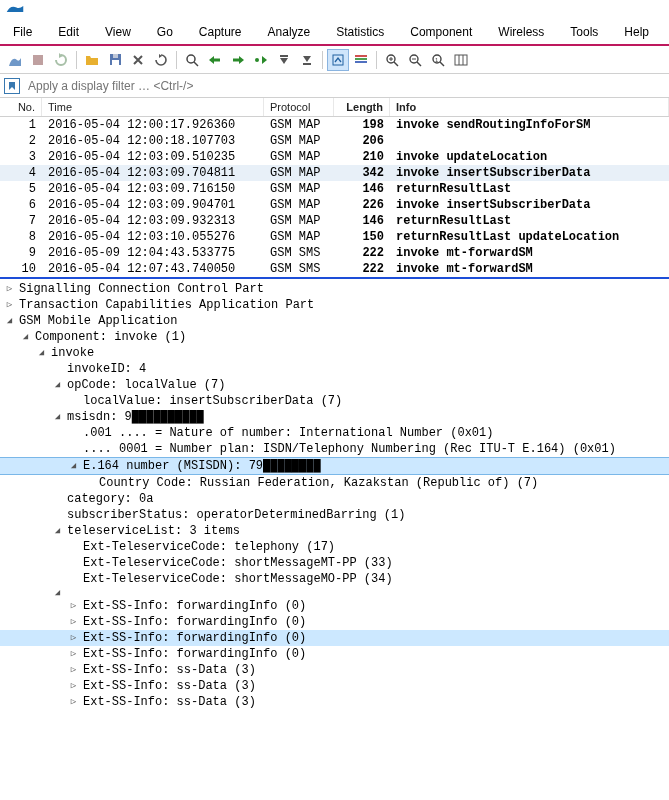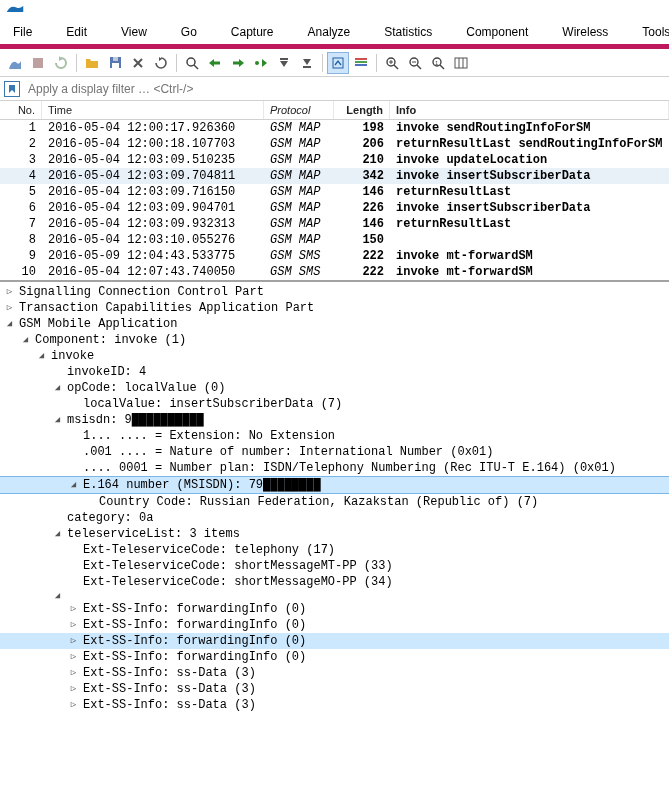--- a/index.html
+++ b/index.html
@@ -1,32 +1,32 @@
 <!DOCTYPE html>
 <html><head>
 <meta charset="utf-8">
 <style>
 * { margin: 0; padding: 0; box-sizing: border-box; }
 body { font-family: "Segoe UI", Tahoma, sans-serif; font-size: 12px; background: #fff; width: 669px; }
 .titlebar { height: 20px; display: flex; align-items: center; padding-left: 6px; }
 .shark-icon svg { width: 18px; height: 14px; }
-.menubar { display: flex; gap: 16px; padding: 2px 4px; border-bottom: 5px solid #be185d; align-items: center; }
+.menubar { display: flex; gap: 8px; padding: 2px 4px; border-bottom: 2px solid #be185d; align-items: center; }
 .menubar-item { padding: 3px 9px; cursor: default; }
 .toolbar { display: flex; align-items: center; padding: 2px 4px; gap: 1px; border-bottom: 1px solid #d0d0d0; height: 28px; }
 .tb-btn { width: 22px; height: 22px; display: inline-flex; align-items: center; justify-content: center; border: 1px solid transparent; }
 .tb-sep { width: 1px; height: 18px; background: #ccc; margin: 0 3px; }
 .filter-bar { display: flex; align-items: center; padding: 2px 4px; border-bottom: 1px solid #d0d0d0; height: 24px; }
 .filter-icon { width: 16px; height: 16px; border: 1px solid #3878b0; display: inline-flex; align-items: center; justify-content: center; margin-right: 4px; }
 .filter-input { flex: 1; border: none; outline: none; font-size: 12px; padding: 2px 4px; color: #1d4ed8; background: transparent; }
-.packet-list { border-bottom: 2px solid #a3a3a3; }
+.packet-list { border-bottom: 2px solid #1d4ed8; }
 .pl-header { display: flex; font-size: 11px; color: #222; border-bottom: 1px solid #d0d0d0; }
 .pl-header > div { padding: 3px 6px; border-right: 1px solid #e8e8e8; }
 .col-no { width: 42px; text-align: right; }
 .col-time { width: 222px; }
-.col-proto { width: 70px; font-style: italic; }
+.col-proto { width: 70px; }
 .col-len { width: 56px; text-align: right; font-weight: bold; }
 .col-info { flex: 1; font-weight: bold; }
 .pl-row { display: flex; font-family: Consolas, "Courier New", monospace; font-size: 12px; line-height: 16px; }
 .pl-row > div { padding: 0 6px; white-space: nowrap; overflow: hidden; }
 .pl-row.sel { background: #e8f0f8; }
 .tree { font-family: Consolas, "Courier New", monospace; font-size: 12px; line-height: 16px; padding: 2px 0 6px 0; overflow: hidden; }
 .tree-row { display: flex; align-items: center; white-space: nowrap; padding-left: 4px; }
 .tree-row.hl { background: #cce8ff; border-top: 1px solid #7ab7e8; border-bottom: 1px solid #7ab7e8; }
 .tree-row.hl3 { background: #cce8ff; }
 .toggle { width: 11px; height: 11px; display: inline-flex; align-items: center; justify-content: center; margin-right: 4px; font-size: 9px; color: #555; }
@@ -206,21 +206,20 @@
         <div class="col-time">2016-05-04 12:00:17.926360</div>
         <div class="col-proto">GSM MAP</div>
         <div class="col-len">198</div>
         <div class="col-info">invoke sendRoutingInfoForSM</div>
       </div>
       <div class="pl-row">
         <div class="col-no">2</div>
         <div class="col-time">2016-05-04 12:00:18.107703</div>
         <div class="col-proto">GSM MAP</div>
         <div class="col-len">206</div>
-        <div class="col-info">returnResultLast sendRoutingInfoForSM</div>
       </div>
       <div class="pl-row">
         <div class="col-no">3</div>
         <div class="col-time">2016-05-04 12:03:09.510235</div>
         <div class="col-proto">GSM MAP</div>
         <div class="col-len">210</div>
         <div class="col-info">invoke updateLocation</div>
       </div>
       <div class="pl-row sel">
         <div class="col-no">4</div>
@@ -248,20 +247,21 @@
         <div class="col-time">2016-05-04 12:03:09.932313</div>
         <div class="col-proto">GSM MAP</div>
         <div class="col-len">146</div>
         <div class="col-info">returnResultLast</div>
       </div>
       <div class="pl-row">
         <div class="col-no">8</div>
         <div class="col-time">2016-05-04 12:03:10.055276</div>
         <div class="col-proto">GSM MAP</div>
         <div class="col-len">150</div>
+        <div class="col-info">returnResultLast updateLocation</div>
       </div>
       <div class="pl-row">
         <div class="col-no">9</div>
         <div class="col-time">2016-05-09 12:04:43.533775</div>
         <div class="col-proto">GSM SMS</div>
         <div class="col-len">222</div>
         <div class="col-info">invoke mt-forwardSM</div>
       </div>
       <div class="pl-row">
         <div class="col-no">10</div>
@@ -300,40 +300,35 @@
       <span>invoke</span>
     </div>
   <div class="tree-row">
       <span class="indent" style="width:48px"></span>
       <span class="toggle blank">·</span>
       <span>invokeID: 4</span>
     </div>
   <div class="tree-row">
       <span class="indent" style="width:48px"></span>
       <span class="toggle">◢</span>
-      <span>opCode: localValue (0)</span>
+      <span>opCode: localValue (7)</span>
     </div>
   <div class="tree-row">
       <span class="indent" style="width:64px"></span>
       <span class="toggle blank">·</span>
       <span>localValue: insertSubscriberData (7)</span>
     </div>
   <div class="tree-row">
       <span class="indent" style="width:48px"></span>
       <span class="toggle">◢</span>
       <span>msisdn: 9██████████</span>
     </div>
   <div class="tree-row">
       <span class="indent" style="width:64px"></span>
       <span class="toggle blank">·</span>
-      <span>1... .... = Extension: No Extension</span>
-    </div>
-  <div class="tree-row">
-      <span class="indent" style="width:64px"></span>
-      <span class="toggle blank">·</span>
       <span>.001 .... = Nature of number: International Number (0x01)</span>
     </div>
   <div class="tree-row">
       <span class="indent" style="width:64px"></span>
       <span class="toggle blank">·</span>
       <span>.... 0001 = Number plan: ISDN/Telephony Numbering (Rec ITU-T E.164) (0x01)</span>
     </div>
   <div class="tree-row hl">
       <span class="indent" style="width:64px"></span>
       <span class="toggle">◢</span>
@@ -344,20 +339,25 @@
       <span class="toggle blank">·</span>
       <span>Country Code: Russian Federation, Kazakstan (Republic of) (7)</span>
     </div>
   <div class="tree-row">
       <span class="indent" style="width:48px"></span>
       <span class="toggle blank">·</span>
       <span>category: 0a</span>
     </div>
   <div class="tree-row">
       <span class="indent" style="width:48px"></span>
+      <span class="toggle blank">·</span>
+      <span>subscriberStatus: operatorDeterminedBarring (1)</span>
+    </div>
+  <div class="tree-row">
+      <span class="indent" style="width:48px"></span>
       <span class="toggle">◢</span>
       <span>teleserviceList: 3 items</span>
     </div>
   <div class="tree-row">
       <span class="indent" style="width:64px"></span>
       <span class="toggle blank">·</span>
       <span>Ext-TeleserviceCode: telephony (17)</span>
     </div>
   <div class="tree-row">
       <span class="indent" style="width:64px"></span>

